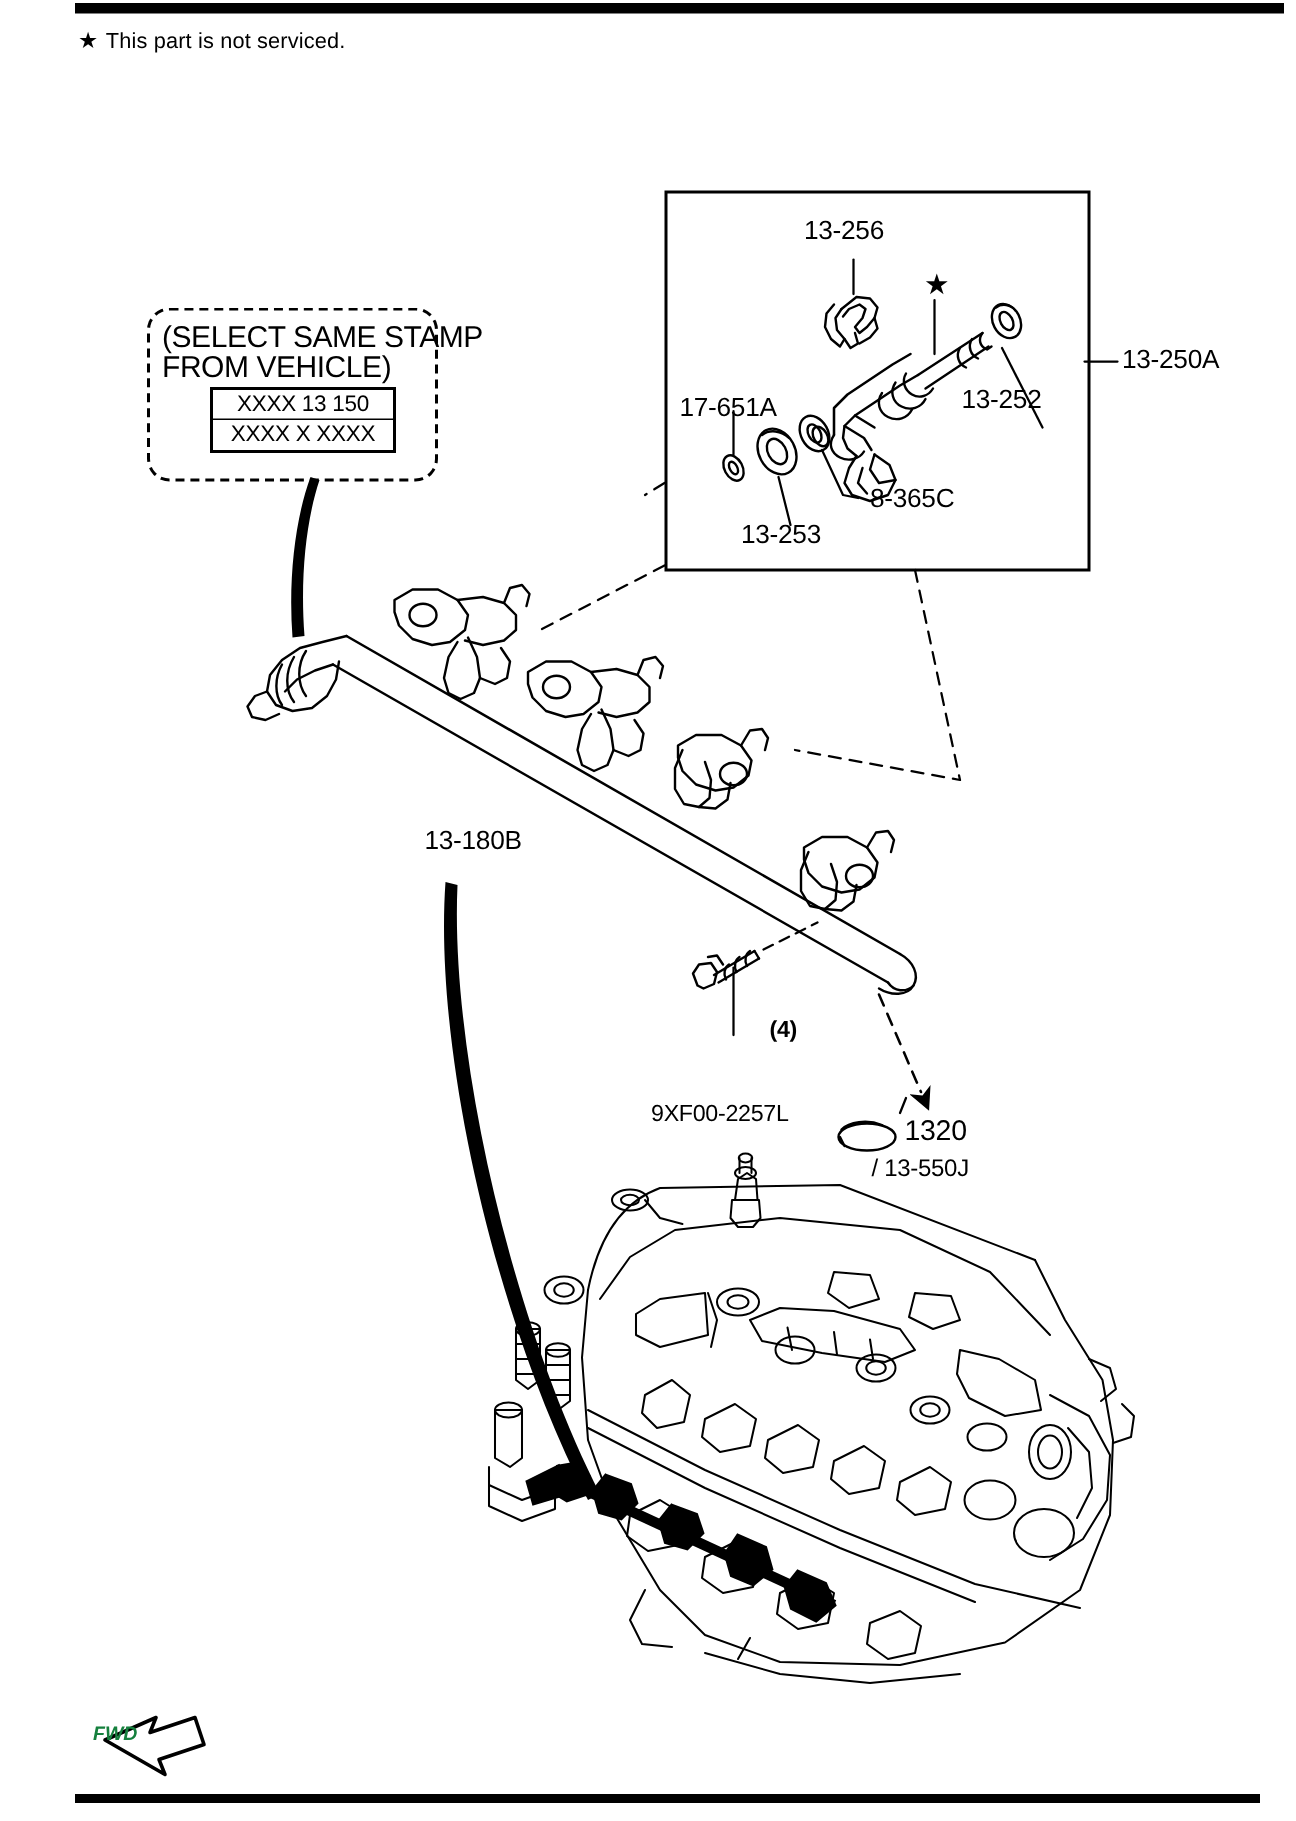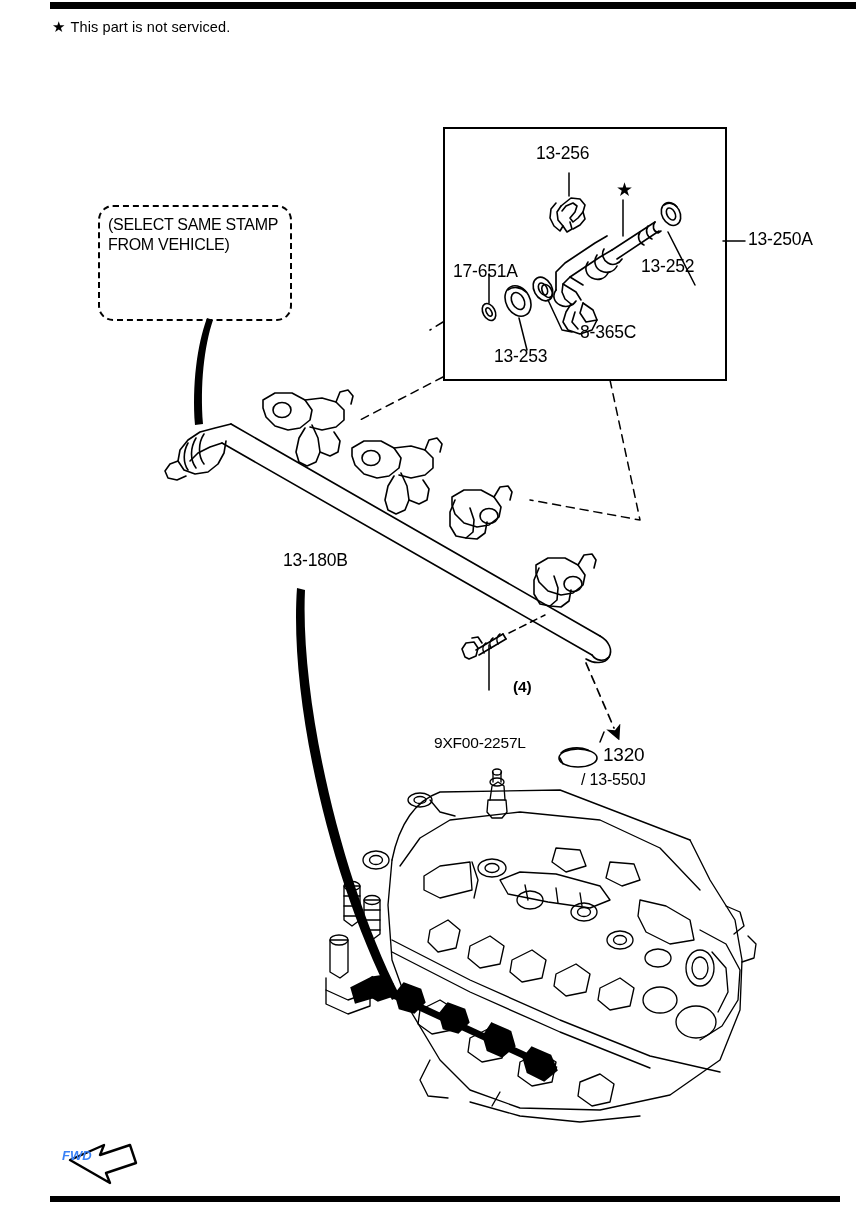--- a/index.html
+++ b/index.html
@@ -9,31 +9,31 @@
   #top-rule{left:50px;top:2px;width:806px;height:7px;}
   #bottom-rule{left:50px;top:1196px;width:790px;height:6px;}
   #note{position:absolute;left:52px;top:18px;font-size:14.5px;letter-spacing:.1px;
         white-space:nowrap;}
   #note .star{font-size:15px;margin-right:5px;}
   .lbl{position:absolute;font-size:17.5px;white-space:nowrap;letter-spacing:-.2px;}
   .lbl.sm{font-size:15.5px;}
   svg{position:absolute;left:0;top:0;width:864px;height:1214px;overflow:visible;}
   #stampbox{position:absolute;left:98px;top:205px;width:190px;height:112px;
             border:2px dashed #000;border-radius:15px;}
-  #stamptext{position:absolute;left:8px;top:8px;font-size:16px;line-height:20px;
+  #stamptext{position:absolute;left:8px;top:8px;font-size:20px;line-height:20px;
              letter-spacing:-.3px;white-space:pre;}
   #stampplate{position:absolute;left:40px;top:51px;width:120px;height:40px;
               border:2px solid #000;}
   #stampplate div{font-size:15px;line-height:19px;text-align:center;letter-spacing:-.2px;
                   border-bottom:1.3px solid #000;}
   #stampplate div:last-child{border-bottom:none;}
   #insetbox{position:absolute;left:443px;top:127px;width:280px;height:250px;
             border:2px solid #000;}
   #fwd{position:absolute;left:62px;top:1148px;font-size:13px;font-weight:bold;
-       font-style:italic;color:#3b82f6;}
+       font-style:italic;color:#15803d;}
 </style>
 </head>
 <body>
 
 <div class="rule" id="top-rule"></div>
 <div class="rule" id="bottom-rule"></div>
 
 <div id="note">
   <span class="star">★</span><span>This part is not serviced.</span>
 </div>
@@ -288,20 +288,24 @@
   </g>
 
   <g>
     <path d="M70,1160 L104,1145 L100,1155 L130,1145 L136,1163 L106,1173 L110,1183 Z" fill="none" stroke="#000" stroke-width="2.4" stroke-linejoin="round"></path>
   </g>
 </svg>
 
 <div id="stampbox">
   <div id="stamptext"><span>(SELECT SAME STAMP</span>
 <span>FROM VEHICLE)</span></div>
+  <div id="stampplate">
+    <div>XXXX 13 150</div>
+    <div>XXXX X XXXX</div>
+  </div>
 </div>
 
 <div id="insetbox"></div>
 
 <div class="lbl" style="left:536px;top:143px;">13-256</div>
 <div class="lbl" style="left:616px;top:178px;font-size:19px;">★</div>
 <div class="lbl" style="left:641px;top:256px;">13-252</div>
 <div class="lbl" style="left:453px;top:261px;">17-651A</div>
 <div class="lbl" style="left:494px;top:346px;">13-253</div>
 <div class="lbl" style="left:580px;top:322px;">8-365C</div>

